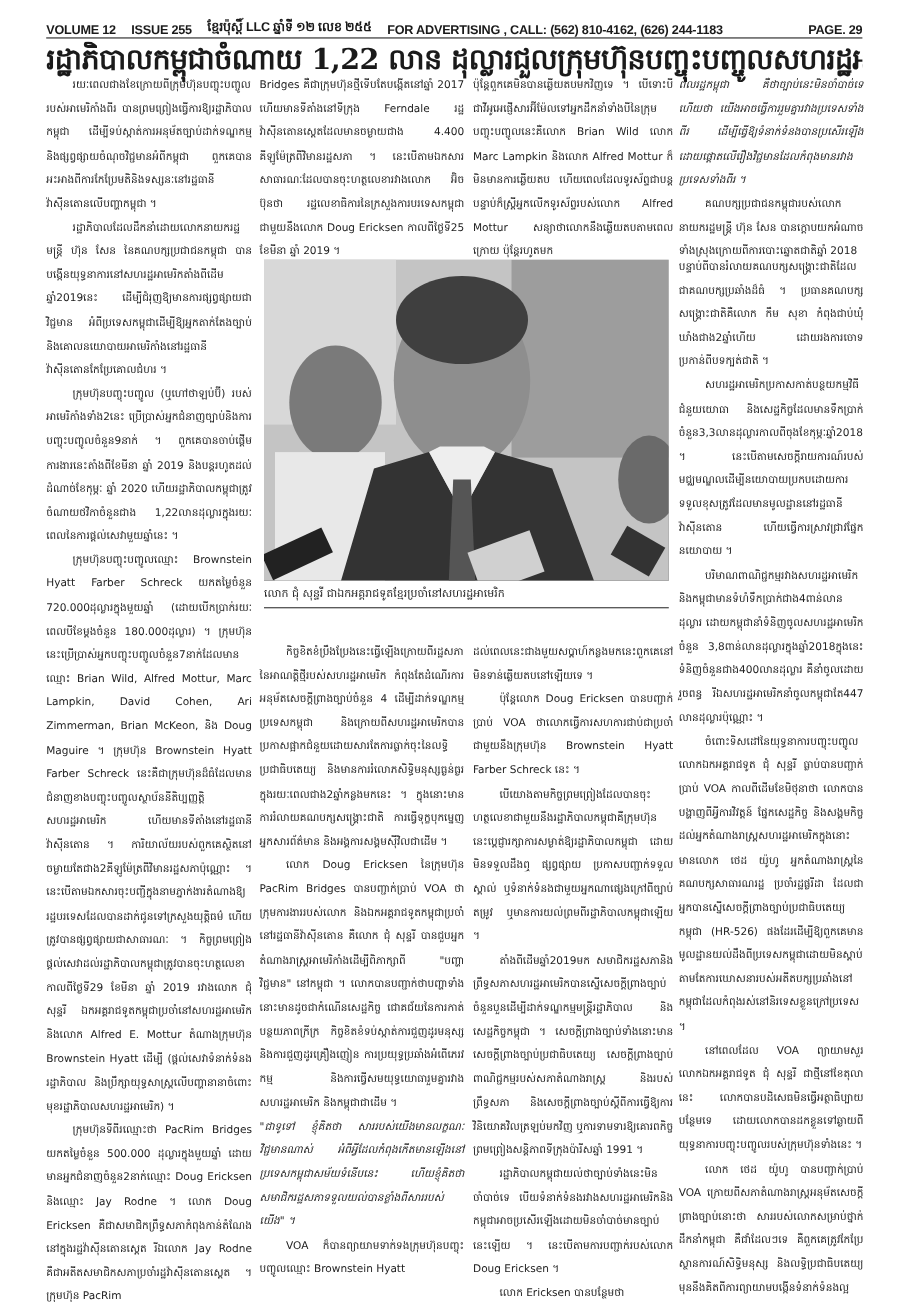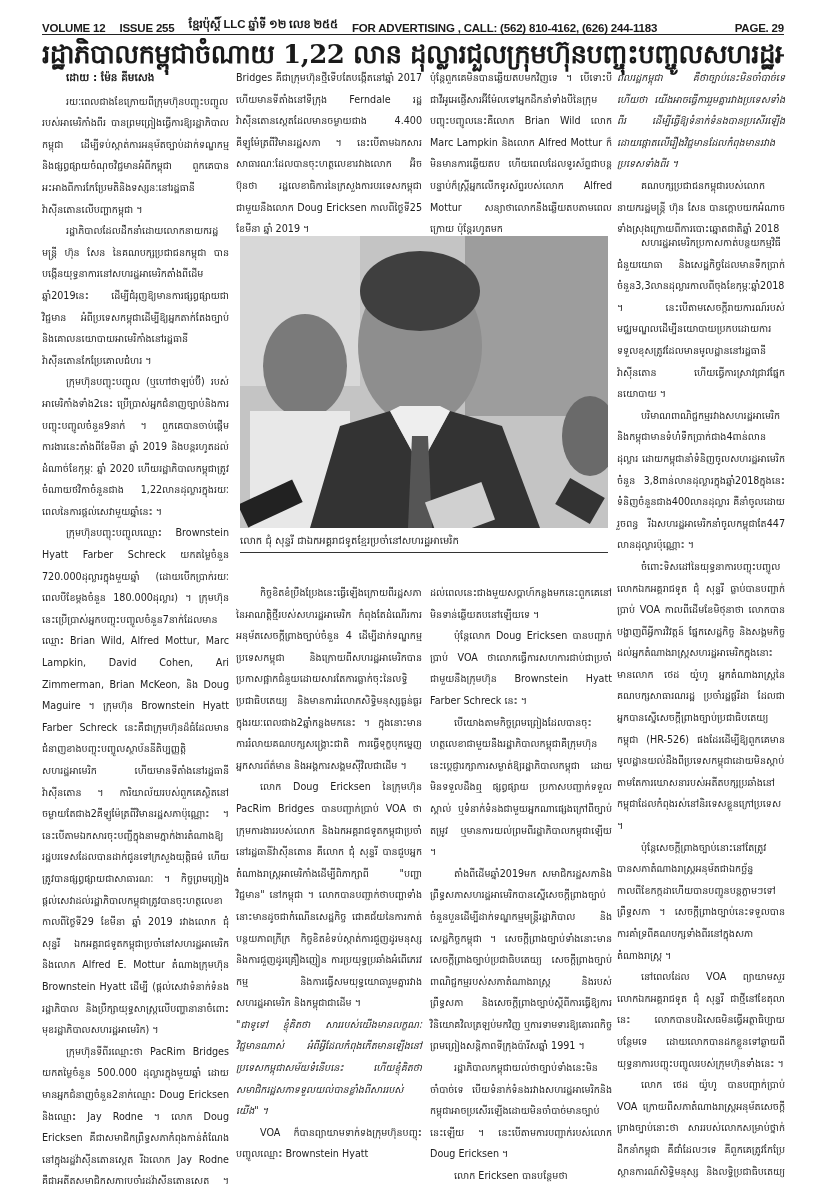--- a/index.html
+++ b/index.html
@@ -41,21 +41,20 @@
   <span>ISSUE 255</span>
   <span class="khm">ខ្មែរប៉ុស្តិ៍ LLC ឆ្នាំទី ១២ លេខ ២៥៥</span>
   <span>FOR ADVERTISING ,  CALL: (562) 810-4162, (626) 244-1183</span>
   <span class="grow"></span>
   <span>PAGE. 29</span>
 </div>
 
 <div class="headline">រដ្ឋាភិបាលកម្ពុជាចំណាយ 1,22 លាន ដុល្លារជួលក្រុមហ៊ុនបញ្ចុះបញ្ចូលសហរដ្ឋអាមេរិកឱ្យប្តូរជំហរ</div>
 
 <div class="col c1">
-  <p class="byline">ដោយ : ម៉ែន គីមសេង</p>
   <p>រយៈពេលជាងខែក្រោយពីក្រុមហ៊ុនបញ្ចុះបញ្ចូលរបស់អាមេរិកាំងពីរ បានព្រមព្រៀងធ្វើការឱ្យរដ្ឋាភិបាលកម្ពុជា ដើម្បីទប់ស្កាត់ការអនុម័តច្បាប់ដាក់ទណ្ឌកម្ម និងផ្សព្វផ្សាយចំណុចវិជ្ជមានអំពីកម្ពុជា ពួកគេបានអះអាងពីការកែប្រែមតិនិងទស្សនៈនៅរដ្ឋធានីវ៉ាស៊ីនតោនលើបញ្ហាកម្ពុជា ។</p>
   <p>រដ្ឋាភិបាលដែលដឹកនាំដោយលោកនាយករដ្ឋមន្ត្រី ហ៊ុន សែន នៃគណបក្សប្រជាជនកម្ពុជា បានបង្កើនយុទ្ធនាការនៅសហរដ្ឋអាមេរិកតាំងពីដើមឆ្នាំ2019នេះ ដើម្បីជំរុញឱ្យមានការផ្សព្វផ្សាយជាវិជ្ជមាន អំពីប្រទេសកម្ពុជាដើម្បីឱ្យអ្នកតាក់តែងច្បាប់និងគោលនយោបាយអាមេរិកាំងនៅរដ្ឋធានីវ៉ាស៊ីនតោនកែប្រែគោលជំហរ ។</p>
   <p>ក្រុមហ៊ុនបញ្ចុះបញ្ចូល (ឬហៅថាឡប់ប៊ី) របស់អាមេរិកាំងទាំង2នេះ ប្រើប្រាស់អ្នកជំនាញច្បាប់និងការបញ្ចុះបញ្ចូលចំនួន9នាក់ ។ ពួកគេបានចាប់ផ្តើមការងារនេះតាំងពីខែមីនា ឆ្នាំ 2019 និងបន្តរហូតដល់ដំណាច់ខែកុម្ភៈ ឆ្នាំ 2020 ហើយរដ្ឋាភិបាលកម្ពុជាត្រូវចំណាយថវិកាចំនួនជាង 1,22លានដុល្លារក្នុងរយៈពេលនៃការផ្តល់សេវាមួយឆ្នាំនេះ ។</p>
   <p>ក្រុមហ៊ុនបញ្ចុះបញ្ចូលឈ្មោះ Brownstein Hyatt Farber Schreck យកតម្លៃចំនួន 720.000ដុល្លារក្នុងមួយឆ្នាំ (ដោយបើកប្រាក់រយៈពេលបីខែម្តងចំនួន 180.000ដុល្លារ) ។ ក្រុមហ៊ុននេះប្រើប្រាស់អ្នកបញ្ចុះបញ្ចូលចំនួន7នាក់ដែលមានឈ្មោះ Brian Wild, Alfred Mottur, Marc Lampkin, David Cohen, Ari Zimmerman, Brian McKeon, និង Doug Maguire ។ ក្រុមហ៊ុន Brownstein Hyatt Farber Schreck នេះគឺជាក្រុមហ៊ុនដ៏ធំដែលមានជំនាញខាងបញ្ចុះបញ្ចូលស្ថាប័ននីតិប្បញ្ញត្តិសហរដ្ឋអាមេរិក ហើយមានទីតាំងនៅរដ្ឋធានីវ៉ាស៊ីនតោន ។ ការិយាល័យរបស់ពួកគេស្ថិតនៅចម្ងាយតែជាង2គីឡូម៉ែត្រពីវិមានរដ្ឋសភាប៉ុណ្ណោះ ។ នេះបើតាមឯកសារចុះបញ្ជីក្នុងនាមភ្នាក់ងារតំណាងឱ្យរដ្ឋបរទេសដែលបានដាក់ជូនទៅក្រសួងយុត្តិធម៌ ហើយត្រូវបានផ្សព្វផ្សាយជាសាធារណៈ ។ កិច្ចព្រមព្រៀងផ្តល់សេវាដល់រដ្ឋាភិបាលកម្ពុជាត្រូវបានចុះហត្ថលេខាកាលពីថ្ងៃទី29 ខែមីនា ឆ្នាំ 2019 រវាងលោក ជុំ សុន្ទរី ឯកអគ្គរាជទូតកម្ពុជាប្រចាំនៅសហរដ្ឋអាមេរិក និងលោក Alfred E. Mottur តំណាងក្រុមហ៊ុន Brownstein Hyatt ដើម្បី (ផ្តល់សេវាទំនាក់ទំនងរដ្ឋាភិបាល និងប្រឹក្សាយុទ្ធសាស្ត្រលើបញ្ហានានាចំពោះមុខរដ្ឋាភិបាលសហរដ្ឋអាមេរិក) ។</p>
   <p>ក្រុមហ៊ុនទីពីរឈ្មោះថា PacRim Bridges យកតម្លៃចំនួន 500.000 ដុល្លារក្នុងមួយឆ្នាំ ដោយមានអ្នកជំនាញចំនួន2នាក់ឈ្មោះ Doug Ericksen និងឈ្មោះ Jay Rodne ។ លោក Doug Ericksen គឺជាសមាជិកព្រឹទ្ធសភាកំពុងកាន់តំណែងនៅក្នុងរដ្ឋវ៉ាស៊ីនតោនស្តេត រីឯលោក Jay Rodne គឺជាអតីតសមាជិកសភាប្រចាំរដ្ឋវ៉ាស៊ីនតោនស្តេត ។ ក្រុមហ៊ុន PacRim</p>
 </div>
 
 <div class="col c2">
   <p class="noind">Bridges គឺជាក្រុមហ៊ុនថ្មីទើបតែបង្កើតនៅឆ្នាំ 2017 ហើយមានទីតាំងនៅទីក្រុង Ferndale រដ្ឋវ៉ាស៊ីនតោនស្តេតដែលមានចម្ងាយជាង 4.400 គីឡូម៉ែត្រពីវិមានរដ្ឋសភា ។ នេះបើតាមឯកសារសាធារណៈដែលបានចុះហត្ថលេខារវាងលោក អ៊ិច ប៊ុនថា រដ្ឋលេខាធិការនៃក្រសួងការបរទេសកម្ពុជាជាមួយនឹងលោក Doug Ericksen កាលពីថ្ងៃទី25 ខែមីនា ឆ្នាំ 2019 ។</p>
 </div>
@@ -105,20 +104,20 @@
   <p class="noind">ដល់ពេលនេះជាងមួយសប្តាហ៍កន្លងមកនេះពួកគេនៅមិនទាន់ឆ្លើយតបនៅឡើយទេ ។</p>
   <p>ប៉ុន្តែលោក Doug Ericksen បានបញ្ជាក់ប្រាប់ VOA ថាលោកធ្វើការសហការជាប់ជាប្រចាំជាមួយនឹងក្រុមហ៊ុន Brownstein Hyatt Farber Schreck នេះ ។</p>
   <p>បើយោងតាមកិច្ចព្រមព្រៀងដែលបានចុះហត្ថលេខាជាមួយនឹងរដ្ឋាភិបាលកម្ពុជាគឺក្រុមហ៊ុននេះប្តេជ្ញារក្សាការសម្ងាត់ឱ្យរដ្ឋាភិបាលកម្ពុជា ដោយមិនទទួលដឹងឮ ផ្សព្វផ្សាយ ប្រកាសបញ្ជាក់ទទួលស្គាល់ ឬទំនាក់ទំនងជាមួយអ្នកណាផ្សេងក្រៅពីច្បាប់តម្រូវ ឬមានការយល់ព្រមពីរដ្ឋាភិបាលកម្ពុជាឡើយ ។</p>
   <p>តាំងពីដើមឆ្នាំ2019មក សមាជិករដ្ឋសភានិងព្រឹទ្ធសភាសហរដ្ឋអាមេរិកបានស្នើសេចក្តីព្រាងច្បាប់ចំនួនបួនដើម្បីដាក់ទណ្ឌកម្មមន្ត្រីរដ្ឋាភិបាល និងសេដ្ឋកិច្ចកម្ពុជា ។ សេចក្តីព្រាងច្បាប់ទាំងនោះមាន សេចក្តីព្រាងច្បាប់ប្រជាធិបតេយ្យ សេចក្តីព្រាងច្បាប់ពាណិជ្ជកម្មរបស់សភាតំណាងរាស្ត្រ និងរបស់ព្រឹទ្ធសភា និងសេចក្តីព្រាងច្បាប់ស្តីពីការធ្វើឱ្យការវិនិយោគវិលត្រឡប់មកវិញ ឬការទាមទារឱ្យគោរពកិច្ចព្រមព្រៀងសន្តិភាពទីក្រុងប៉ារីសឆ្នាំ 1991 ។</p>
   <p>រដ្ឋាភិបាលកម្ពុជាយល់ថាច្បាប់ទាំងនេះមិនចាំបាច់ទេ បើយទំនាក់ទំនងរវាងសហរដ្ឋអាមេរិកនិងកម្ពុជាអាចប្រសើរឡើងដោយមិនចាំបាច់មានច្បាប់នេះឡើយ ។ នេះបើតាមការបញ្ជាក់របស់លោក Doug Ericksen ។</p>
   <p>លោក Ericksen បានបន្ថែមថា</p>
 
 </div>
 
 <div class="col c4b">
+  <p class="noind">បន្ទាប់ពីបានរំលាយគណបក្សសង្គ្រោះជាតិដែលជាគណបក្សប្រឆាំងដ៏ធំ ។ ប្រធានគណបក្សសង្គ្រោះជាតិគឺលោក កឹម សុខា កំពុងជាប់ឃុំឃាំងជាង2ឆ្នាំហើយ ដោយរងការចោទប្រកាន់ពីបទក្បត់ជាតិ ។</p>
   <p>សហរដ្ឋអាមេរិកប្រកាសកាត់បន្ថយកម្មវិធីជំនួយយោធា និងសេដ្ឋកិច្ចដែលមានទឹកប្រាក់ចំនួន3,3លានដុល្លារកាលពីចុងខែកុម្ភៈឆ្នាំ2018 ។ នេះបើតាមសេចក្តីរាយការណ៍របស់មជ្ឈមណ្ឌលដើម្បីនយោបាយប្រកបដោយការទទួលខុសត្រូវដែលមានមូលដ្ឋាននៅរដ្ឋធានីវ៉ាស៊ីនតោន ហើយធ្វើការស្រាវជ្រាវផ្នែកនយោបាយ ។</p>
   <p>បរិមាណពាណិជ្ជកម្មរវាងសហរដ្ឋអាមេរិក និងកម្ពុជាមានទំហំទឹកប្រាក់ជាង4ពាន់លានដុល្លារ ដោយកម្ពុជានាំទំនិញចូលសហរដ្ឋអាមេរិកចំនួន 3,8ពាន់លានដុល្លារក្នុងឆ្នាំ2018ក្នុងនេះ ទំនិញចំនួនជាង400លានដុល្លារ គឺនាំចូលដោយរួចពន្ធ រីឯសហរដ្ឋអាមេរិកនាំចូលកម្ពុជាតែ447 លានដុល្លារប៉ុណ្ណោះ ។</p>
   <p>ចំពោះទិសដៅនៃយុទ្ធនាការបញ្ចុះបញ្ចូល លោកឯកអគ្គរាជទូត ជុំ សុន្ទរី ធ្លាប់បានបញ្ជាក់ប្រាប់ VOA កាលពីដើមខែមិថុនាថា លោកបានបង្ហាញពីអ្វីការវិវត្តន៍ ផ្នែកសេដ្ឋកិច្ច និងសង្គមកិច្ចដល់អ្នកតំណាងរាស្ត្រសហរដ្ឋអាមេរិកក្នុងនោះមានលោក ថេដ យ៉ូហូ អ្នកតំណាងរាស្ត្រនៃគណបក្សសាធារណរដ្ឋ ប្រចាំរដ្ឋផ្លរីដា ដែលជាអ្នកបានស្នើសេចក្តីព្រាងច្បាប់ប្រជាធិបតេយ្យកម្ពុជា (HR-526) ផងដែរដើម្បីឱ្យពួកគេមានមូលដ្ឋានយល់ដឹងពីប្រទេសកម្ពុជាដោយមិនស្តាប់តាមតែការឃោសនារបស់អតីតបក្សប្រឆាំងនៅកម្ពុជាដែលកំពុងរស់នៅនិរទេសខ្លួនក្រៅប្រទេស ។</p>
-  <p>ប៉ុន្តែសេចក្តីព្រាងច្បាប់នោះនៅតែត្រូវបានសភាតំណាងរាស្ត្រអនុម័តជាឯកច្ឆ័ន្ទ កាលពីខែកក្កដាហើយបានបញ្ជូនបន្តភ្លាមៗទៅព្រឹទ្ធសភា ។ សេចក្តីព្រាងច្បាប់នេះទទួលបានការគាំទ្រពីគណបក្សទាំងពីរនៅក្នុងសភាតំណាងរាស្ត្រ ។</p>
   <p>នៅពេលដែល VOA ព្យាយាមសួរលោកឯកអគ្គរាជទូត ជុំ សុន្ទរី ជាថ្មីនៅខែតុលានេះ លោកបានបដិសេធមិនធ្វើអត្ថាធិប្បាយបន្ថែមទេ ដោយលោកបានដកខ្លួនទៅឆ្ងាយពីយុទ្ធនាការបញ្ចុះបញ្ចូលរបស់ក្រុមហ៊ុនទាំងនេះ ។</p>
   <p>លោក ថេដ យ៉ូហូ បានបញ្ជាក់ប្រាប់ VOA ក្រោយពីសភាតំណាងរាស្ត្រអនុម័តសេចក្តីព្រាងច្បាប់នោះថា សាររបស់លោកសម្រាប់ថ្នាក់ដឹកនាំកម្ពុជា គឺជាំដែលៗទេ គឺពួកគេត្រូវកែប្រែស្ថានការណ៍សិទ្ធិមនុស្ស និងលទ្ធិប្រជាធិបតេយ្យមុននឹងគិតពីការព្យាយាមបង្កើនទំនាក់ទំនងល្អប្រសើរជាមួយនឹងសហរដ្ឋអាមេរិក ។</p>
 
 </div>
 
 </body></html>

